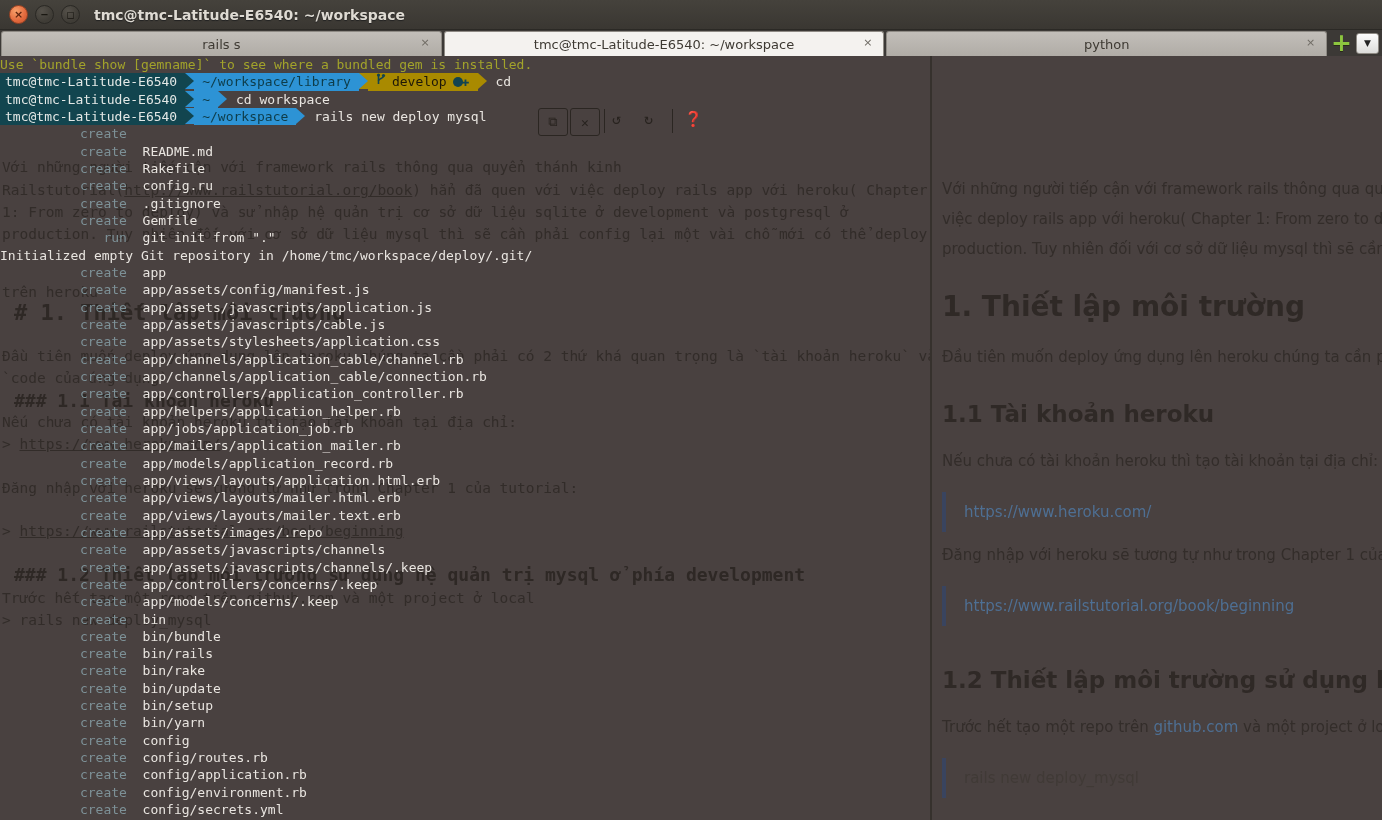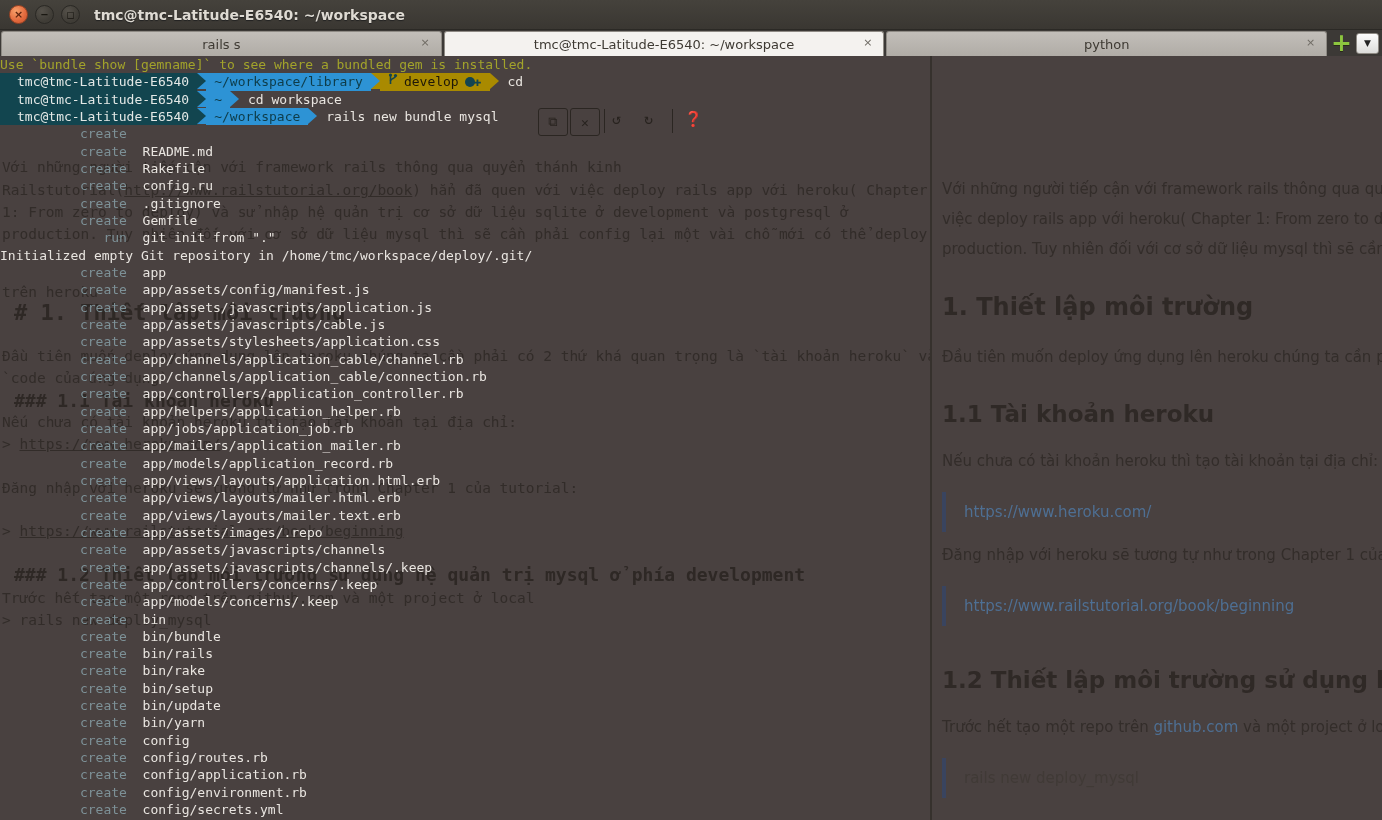--- a/index.html
+++ b/index.html
@@ -46,35 +46,35 @@
   .bg-line .u{text-decoration:underline;}
   .bg-toolbar{position:absolute;left:0;top:50px;width:930px;height:30px;color:#28231f;}
   .tb-btn{position:absolute;top:2px;width:28px;height:26px;border:1px solid #2b2622;
     border-radius:3px;display:flex;align-items:center;justify-content:center;font-size:13px;}
   .tb-ico{position:absolute;top:4px;font-size:15px;}
   .tb-sep{position:absolute;top:3px;width:1px;height:24px;background:#2b2622;}
   .divider{position:absolute;left:930px;top:0;width:2px;height:764px;background:#36312d;}
   .bg-right{position:absolute;left:933px;top:0;width:449px;height:764px;overflow:hidden;
     box-sizing:border-box;padding:100px 0 0 9px;color:#332d2a;font-size:15px;}
   .pv-line{white-space:nowrap;line-height:30px;}
-  .pv-h1{font-size:24px;font-weight:bold;line-height:34px;margin:26px 0 0;color:#2f2926;white-space:nowrap;}
+  .pv-h1{font-size:28px;font-weight:bold;line-height:34px;margin:26px 0 0;color:#2f2926;white-space:nowrap;}
   .pv-h2{font-size:23px;font-weight:bold;line-height:28px;color:#2f2926;white-space:nowrap;}
   .pv-p{margin-top:18px;}
   .pv-quote{margin-top:16px;border-left:4px solid #39445f;padding:11px 0 11px 18px;white-space:nowrap;}
   .pv-link{color:#4e6f93;}
   .pv-code{color:#403a36;}
   
   .termtext{position:absolute;left:0;top:0;width:1382px;height:780px;
     font-family:"DejaVu Sans Mono",monospace;font-size:13px;color:#e9e5e0;}
   .trow{height:17.33px;line-height:17.33px;white-space:pre;display:block;}
   .trow.flex{display:flex;align-items:stretch;}
   .t-info{color:#a2a32b;}
   .t-lbl{color:#7d9197;padding-left:33px;}
   .seg{padding:0 8px;display:inline-block;}
-  .seg-host{background:#12454f;color:#e3e8e6;padding-left:17px;}
+  .seg-host{background:#12454f;color:#e3e8e6;padding-left:5px;}
   .seg-dir{background:#2d93d5;color:#0e3c49;}
   .seg-git{background:#a98a00;color:#1d1708;display:flex;align-items:center;gap:6px;}
   .arr{width:0;height:0;border-top:8.7px solid transparent;border-bottom:8.7px solid transparent;
     border-left:9px solid transparent;flex:0 0 auto;}
   .arr.from-host{border-left-color:#12454f;}
   .arr.from-dir{border-left-color:#2d93d5;}
   .arr.from-git{border-left-color:#a98a00;}
   .arr.on-dir{background:#2d93d5;}
   .arr.on-git{background:#a98a00;}
   .cmd{padding-left:9px;color:#e9e5e0;}
@@ -177,21 +177,21 @@
         <div class="trow"><span class="t-info">Use `bundle show [gemname]` to see where a bundled gem is installed.</span></div>
         <div class="trow flex"><span class="seg seg-host">tmc@tmc-Latitude-E6540</span><span class="arr from-host on-dir"></span><span class="seg seg-dir">~/workspace/library</span><span class="arr from-dir on-git"></span><span class="seg seg-git"><span><svg class="branch-svg" width="10" height="13" viewBox="0 0 10 13">
                 <g stroke="#134450" stroke-width="1.6" fill="none">
                   <line x1="2.5" y1="2" x2="2.5" y2="11"></line>
                   <path d="M2.5 8 C2.5 5, 7.5 6, 7.5 3"></path>
                 </g>
                 <circle cx="2.5" cy="2" r="1.6" fill="#134450"></circle>
                 <circle cx="7.5" cy="2.6" r="1.6" fill="#134450"></circle>
               </svg></span><span>develop</span><span class="git-plus"><span class="git-dot"></span><span class="git-cross">✚</span></span></span><span class="arr from-git"></span><span class="cmd">cd</span></div>
         <div class="trow flex"><span class="seg seg-host">tmc@tmc-Latitude-E6540</span><span class="arr from-host on-dir"></span><span class="seg seg-dir">~</span><span class="arr from-dir"></span><span class="cmd">cd workspace</span></div>
-        <div class="trow flex"><span class="seg seg-host">tmc@tmc-Latitude-E6540</span><span class="arr from-host on-dir"></span><span class="seg seg-dir">~/workspace</span><span class="arr from-dir"></span><span class="cmd">rails new bundle mysql</span></div>
+        <div class="trow flex"><span class="seg seg-host">tmc@tmc-Latitude-E6540</span><span class="arr from-host on-dir"></span><span class="seg seg-dir">~/workspace</span><span class="arr from-dir"></span><span class="cmd">rails new deploy mysql</span></div>
         <div class="trow"><span class="t-lbl">      create</span><span>  </span></div>
         <div class="trow"><span class="t-lbl">      create</span><span>  README.md</span></div>
         <div class="trow"><span class="t-lbl">      create</span><span>  Rakefile</span></div>
         <div class="trow"><span class="t-lbl">      create</span><span>  config.ru</span></div>
         <div class="trow"><span class="t-lbl">      create</span><span>  .gitignore</span></div>
         <div class="trow"><span class="t-lbl">      create</span><span>  Gemfile</span></div>
         <div class="trow"><span class="t-lbl">         run</span><span>  git init from "."</span></div>
         <div class="trow"><span>Initialized empty Git repository in /home/tmc/workspace/deploy/.git/</span></div>
         <div class="trow"><span class="t-lbl">      create</span><span>  app</span></div>
         <div class="trow"><span class="t-lbl">      create</span><span>  app/assets/config/manifest.js</span></div>
@@ -210,22 +210,22 @@
         <div class="trow"><span class="t-lbl">      create</span><span>  app/views/layouts/mailer.text.erb</span></div>
         <div class="trow"><span class="t-lbl">      create</span><span>  app/assets/images/.repo</span></div>
         <div class="trow"><span class="t-lbl">      create</span><span>  app/assets/javascripts/channels</span></div>
         <div class="trow"><span class="t-lbl">      create</span><span>  app/assets/javascripts/channels/.keep</span></div>
         <div class="trow"><span class="t-lbl">      create</span><span>  app/controllers/concerns/.keep</span></div>
         <div class="trow"><span class="t-lbl">      create</span><span>  app/models/concerns/.keep</span></div>
         <div class="trow"><span class="t-lbl">      create</span><span>  bin</span></div>
         <div class="trow"><span class="t-lbl">      create</span><span>  bin/bundle</span></div>
         <div class="trow"><span class="t-lbl">      create</span><span>  bin/rails</span></div>
         <div class="trow"><span class="t-lbl">      create</span><span>  bin/rake</span></div>
+        <div class="trow"><span class="t-lbl">      create</span><span>  bin/update</span></div>
         <div class="trow"><span class="t-lbl">      create</span><span>  bin/setup</span></div>
-        <div class="trow"><span class="t-lbl">      create</span><span>  bin/update</span></div>
         <div class="trow"><span class="t-lbl">      create</span><span>  bin/yarn</span></div>
         <div class="trow"><span class="t-lbl">      create</span><span>  config</span></div>
         <div class="trow"><span class="t-lbl">      create</span><span>  config/routes.rb</span></div>
         <div class="trow"><span class="t-lbl">      create</span><span>  config/application.rb</span></div>
         <div class="trow"><span class="t-lbl">      create</span><span>  config/environment.rb</span></div>
         <div class="trow"><span class="t-lbl">      create</span><span>  config/secrets.yml</span></div>
         <div class="trow"><span class="t-lbl">      create</span><span>  config/cable.yml</span></div>
       </div>
   </div>
 

